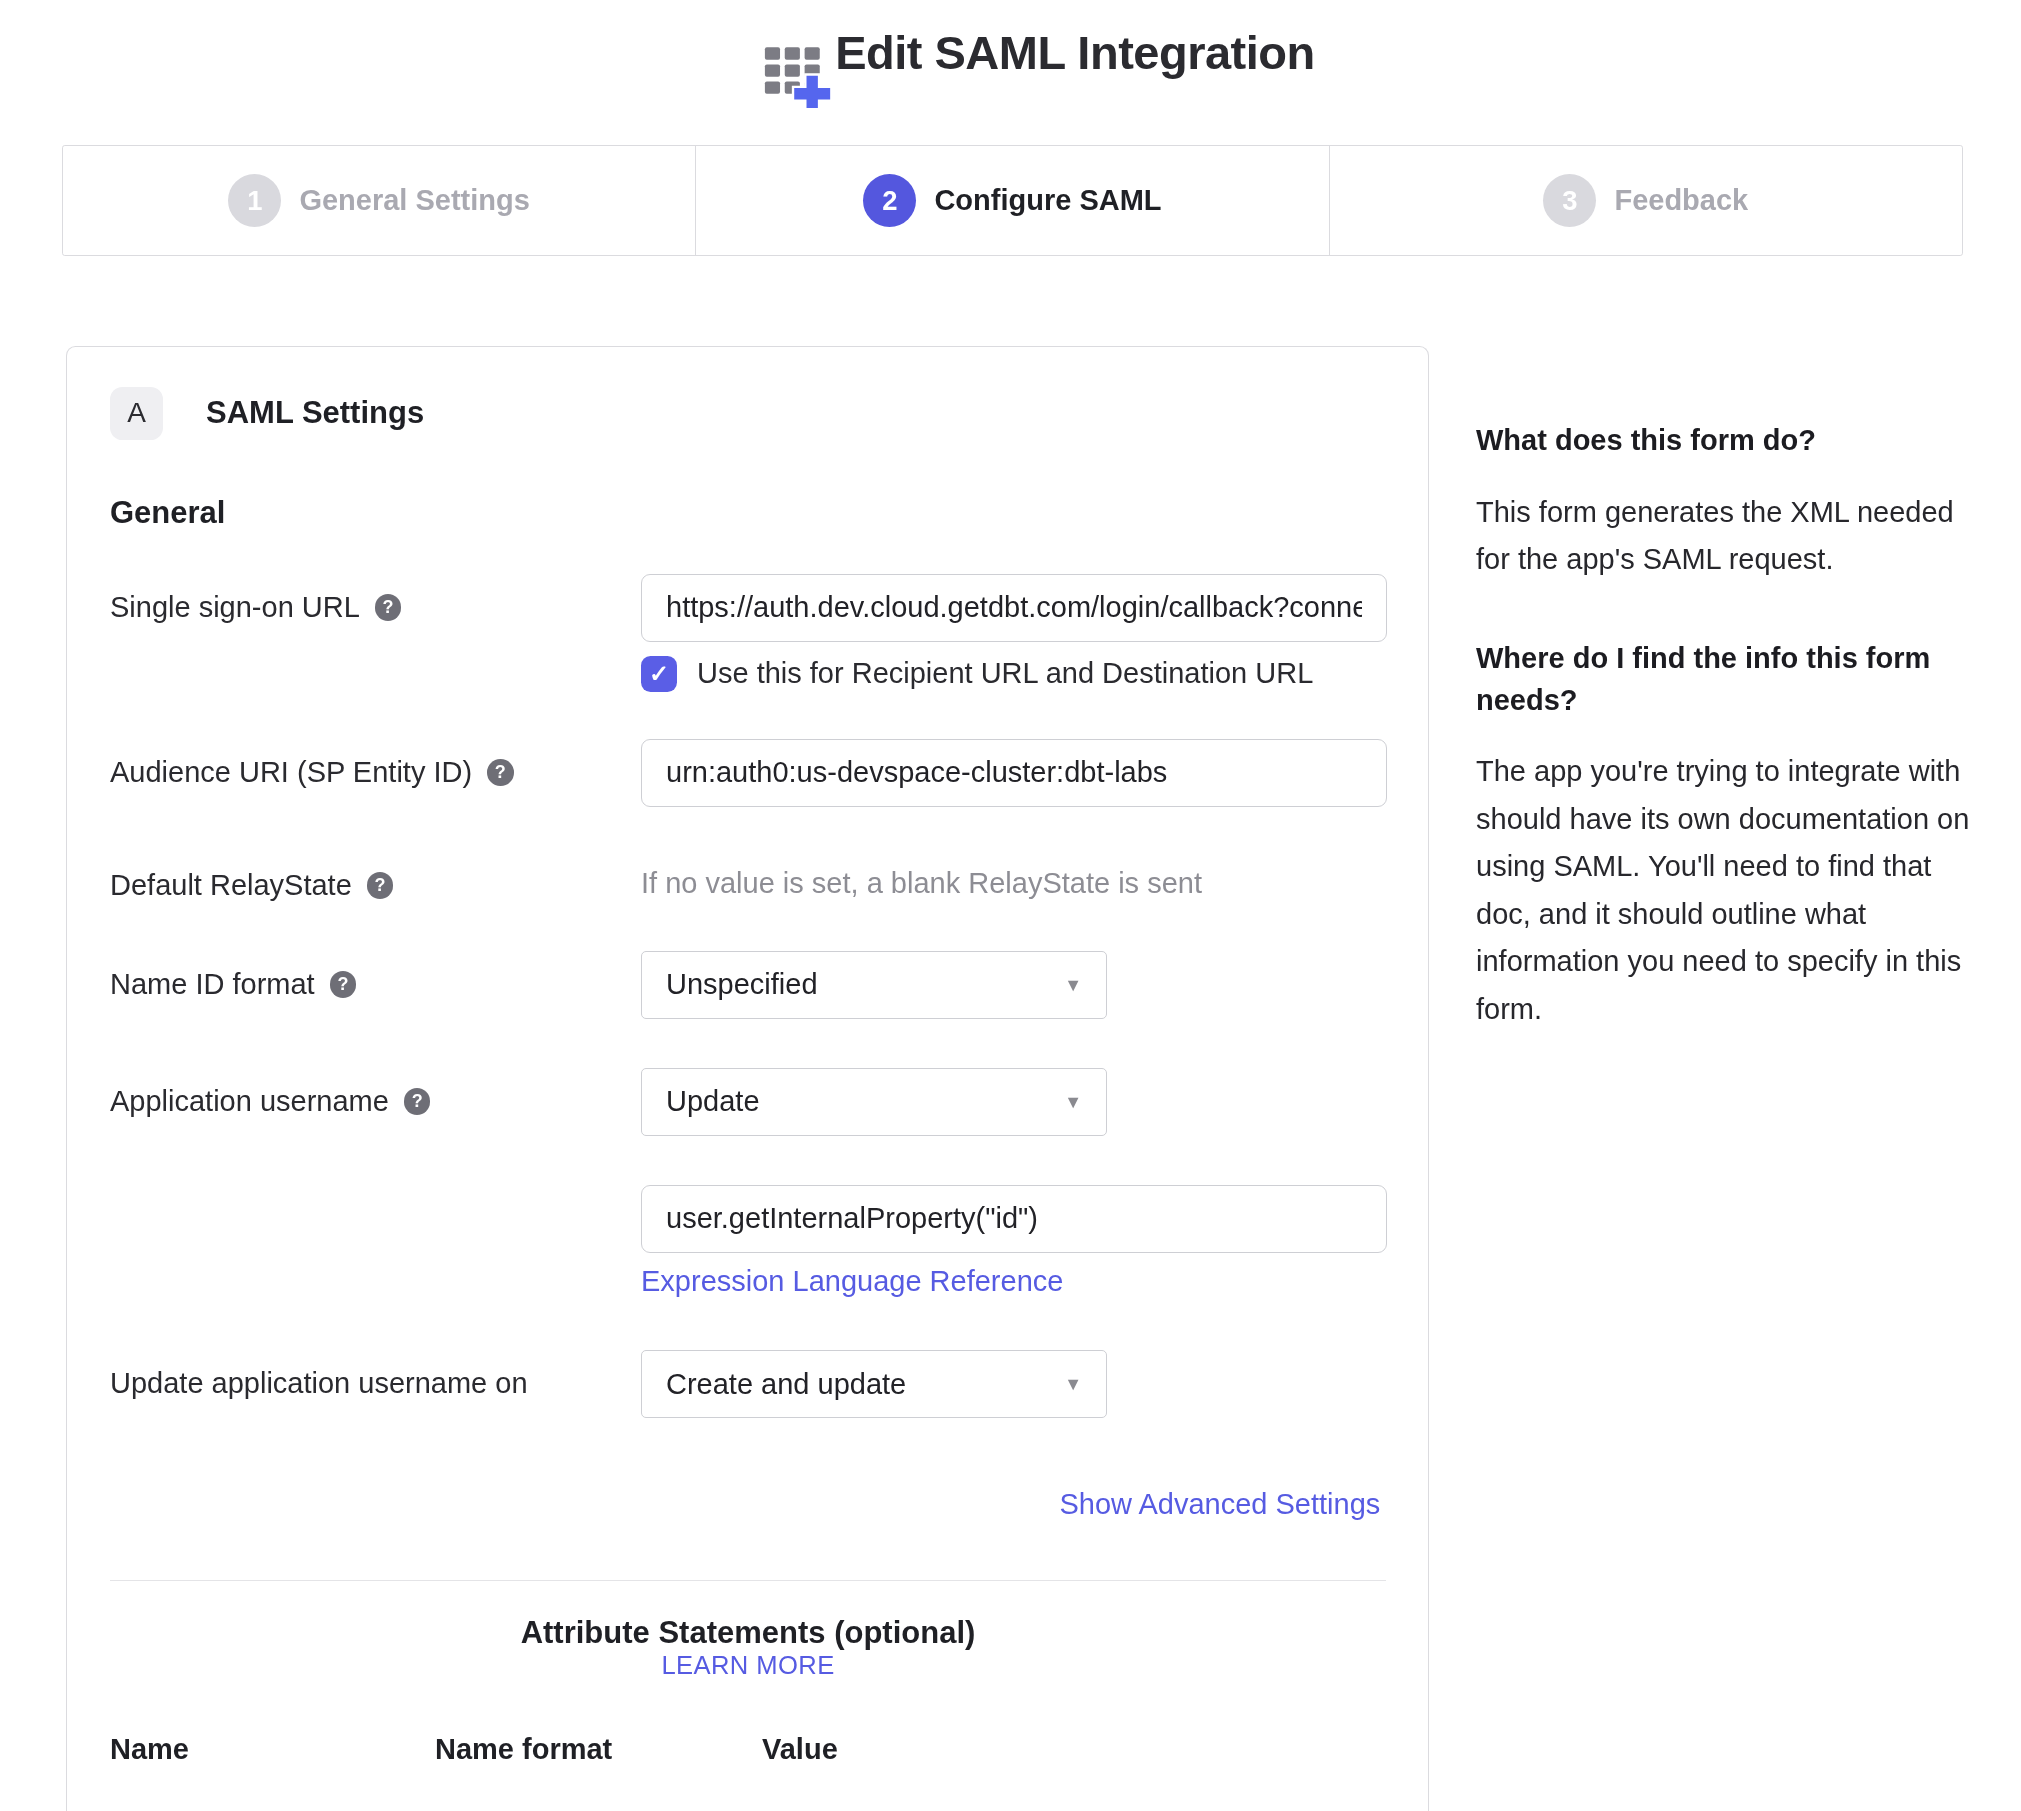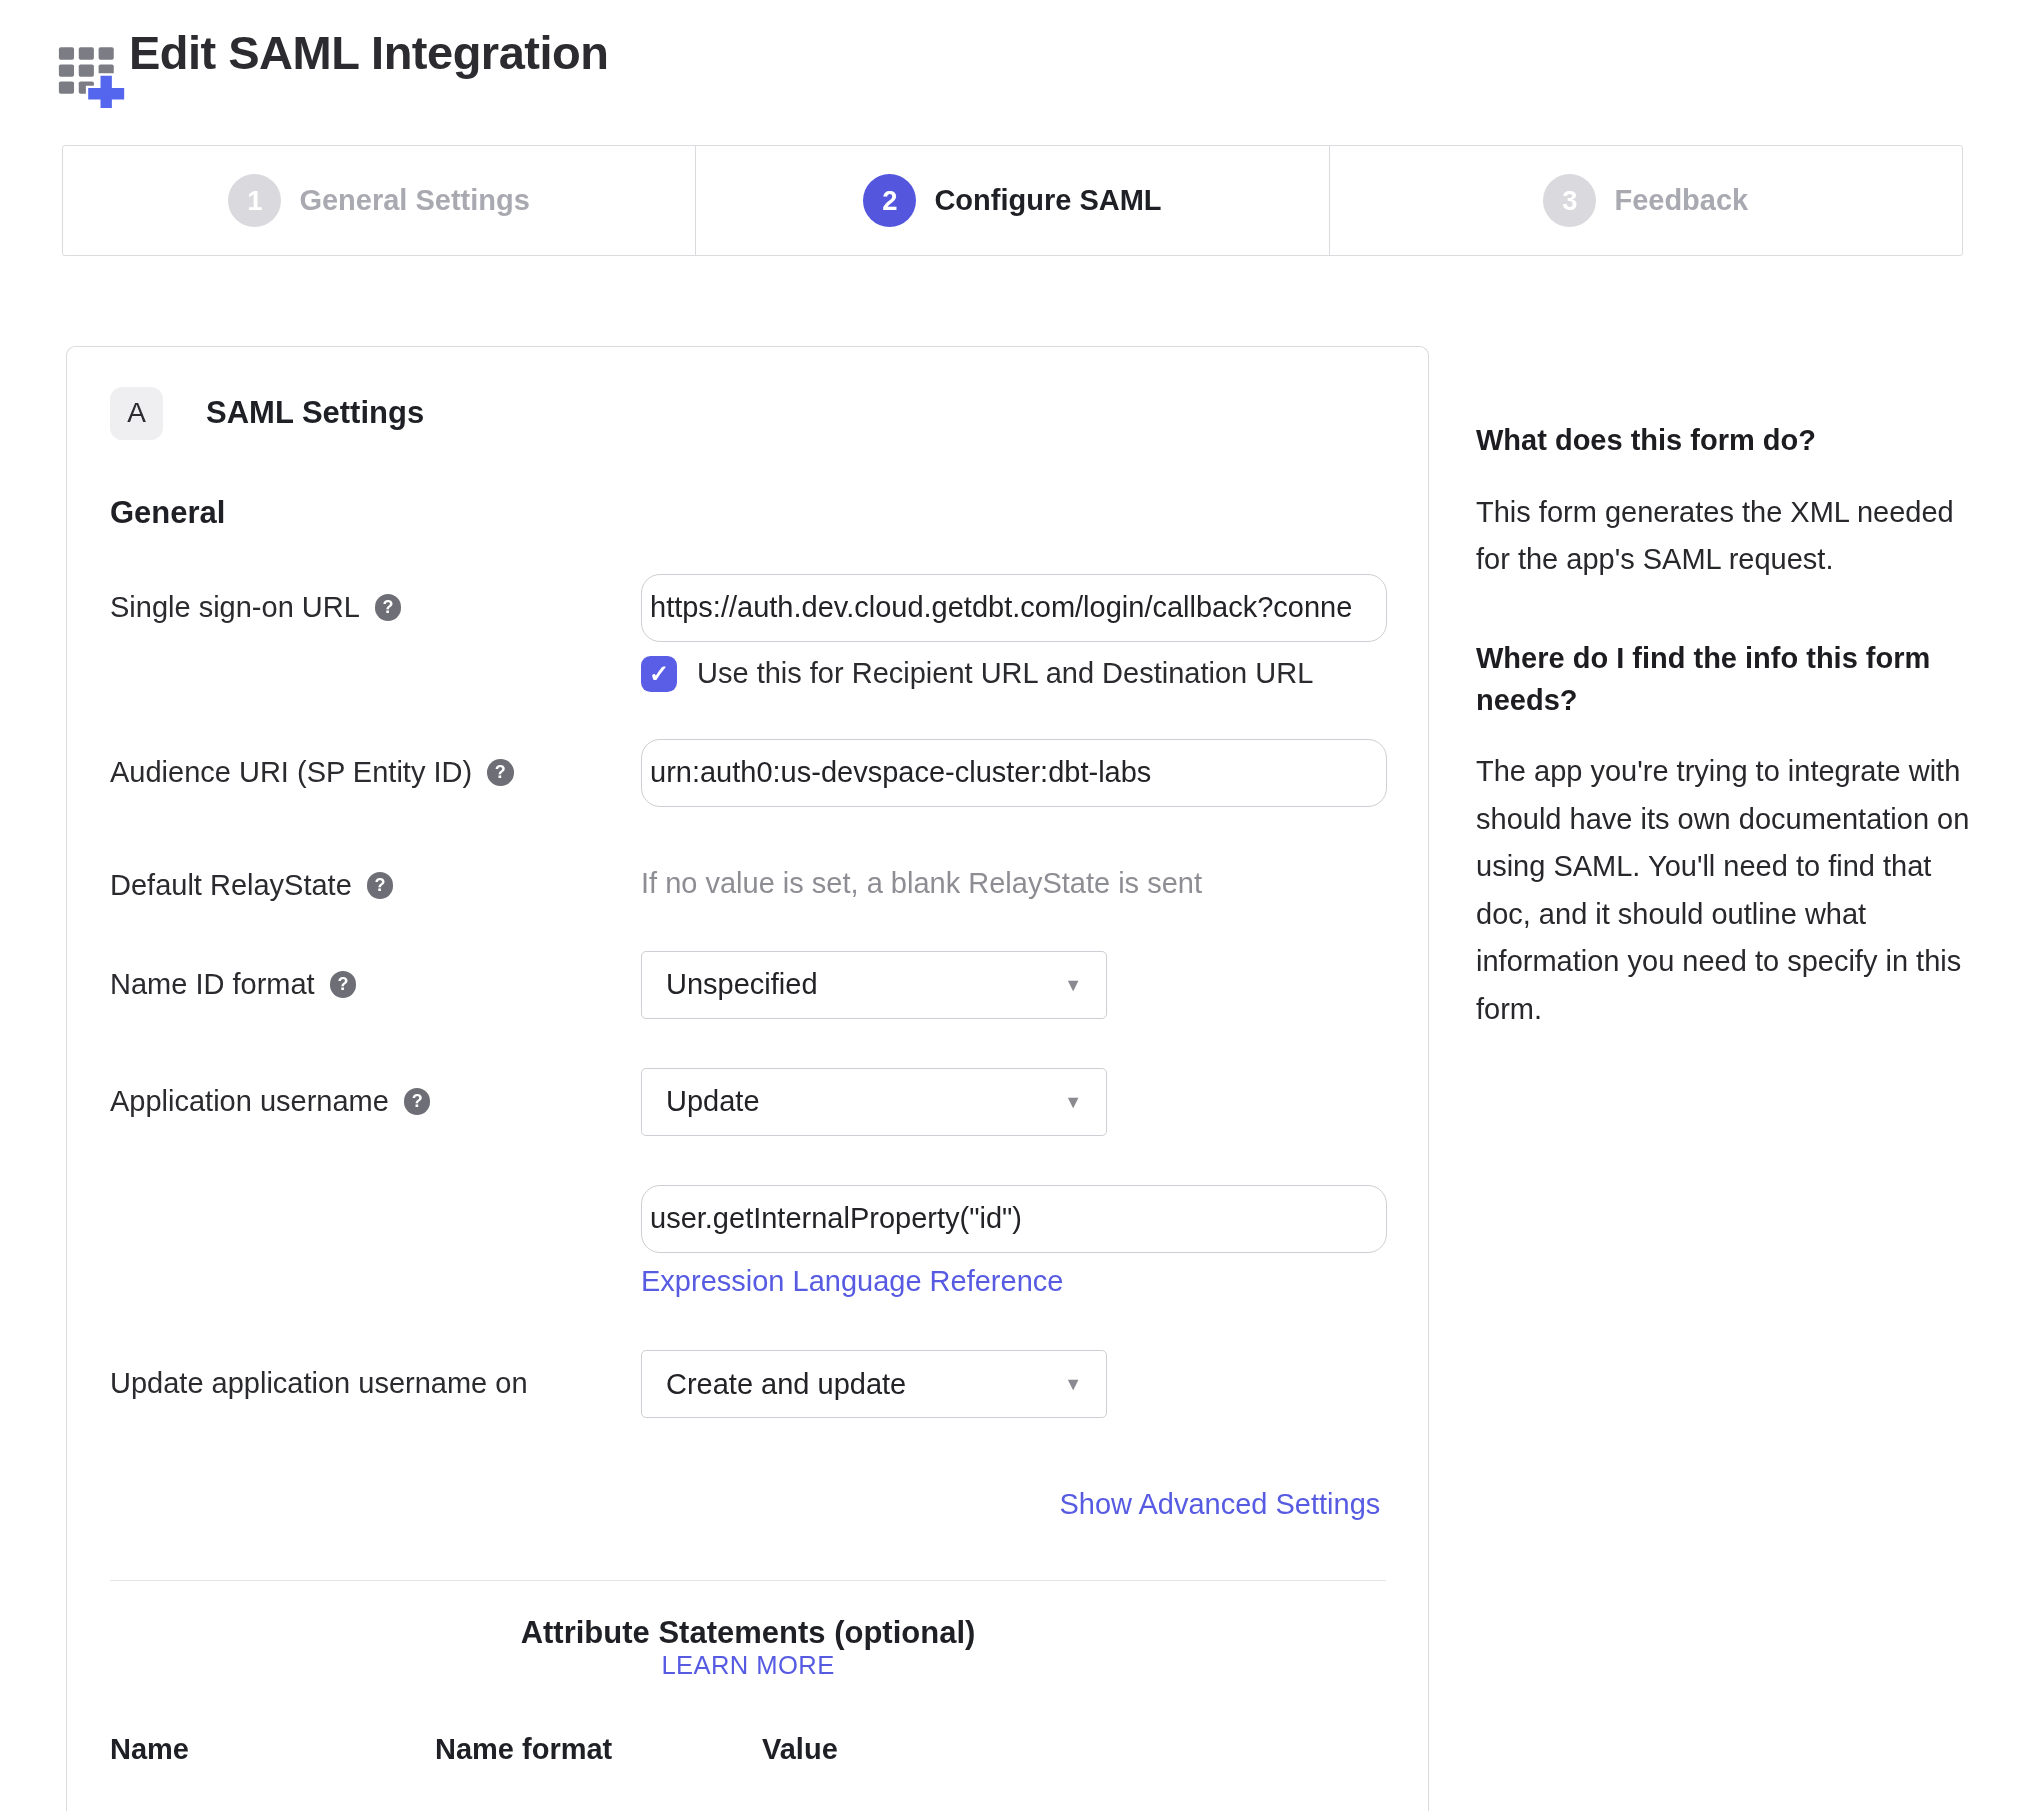--- a/index.html
+++ b/index.html
@@ -3,21 +3,21 @@
 <meta charset="utf-8">
 <style>
   * { margin:0; padding:0; box-sizing:border-box; }
   html,body { background:#ffffff; }
   body {
     width:2021px; height:1811px; overflow:hidden; position:relative;
     font-family:"Liberation Sans", sans-serif; color:#1f1f24;
   }
 
   
-  .page-header { display:flex; align-items:flex-start; margin:24.6px 0 0 57px; }
+  .page-header { display:flex; align-items:flex-start; margin:24.6px 0 0 57px;justify-content:center; }
   .app-icon { width:70px; height:74px; flex:0 0 auto; margin-top:9.5px; }
   .page-title { font-size:47px; font-weight:700; color:#2b2b30; letter-spacing:-0.5px; margin-left:1.9px; }
 
   
   .wizard {
     margin:37px 58px 0 62px; height:111px; display:flex;
     border:1.9px solid #dbdbdf; border-radius:2.8px; background:#ffffff;
   }
   .wizard-step { flex:1 1 0; display:flex; align-items:center; justify-content:center; gap:18px; cursor:default; }
   .wizard-step + .wizard-step { border-left:1.9px solid #dbdbdf; }
@@ -54,23 +54,23 @@
     font-size:29px; color:#2a2a2f; display:flex; align-items:center; gap:15px;
   }
   .help-icon {
     width:26.5px; height:26.5px; border-radius:50%; background:#6e6e76; color:#ffffff;
     font-size:18px; font-weight:700; display:flex; align-items:center; justify-content:center;
     flex:0 0 auto; cursor:pointer;
   }
   .controls { flex:1 1 auto; }
 
   .text-input {
-    width:746px; height:68px; border:1.9px solid #cecfd4; border-radius:19px;
+    width:746px; height:68px; border:1.9px solid #cecfd4; border-radius:9px;
     font-family:"Liberation Sans", sans-serif; font-size:29px; color:#222227;
-    padding:0 8px; background:#ffffff; outline:none; white-space:nowrap; overflow:hidden;
+    padding:0 24px; background:#ffffff; outline:none; white-space:nowrap; overflow:hidden;
   }
 
   .select-box {
     width:466px; height:68px; border:1.9px solid #cecfd4; border-radius:5px;
     position:relative; display:flex; align-items:center; padding:0 24px;
     font-size:29px; color:#222227; background:#ffffff; cursor:pointer;
   }
   .select-caret { position:absolute; right:24px; top:50%; transform:translateY(-50%); font-size:18px; color:#8a8a90; }
 
   .checkbox-row { display:flex; align-items:center; gap:20px; margin-top:14px; }

